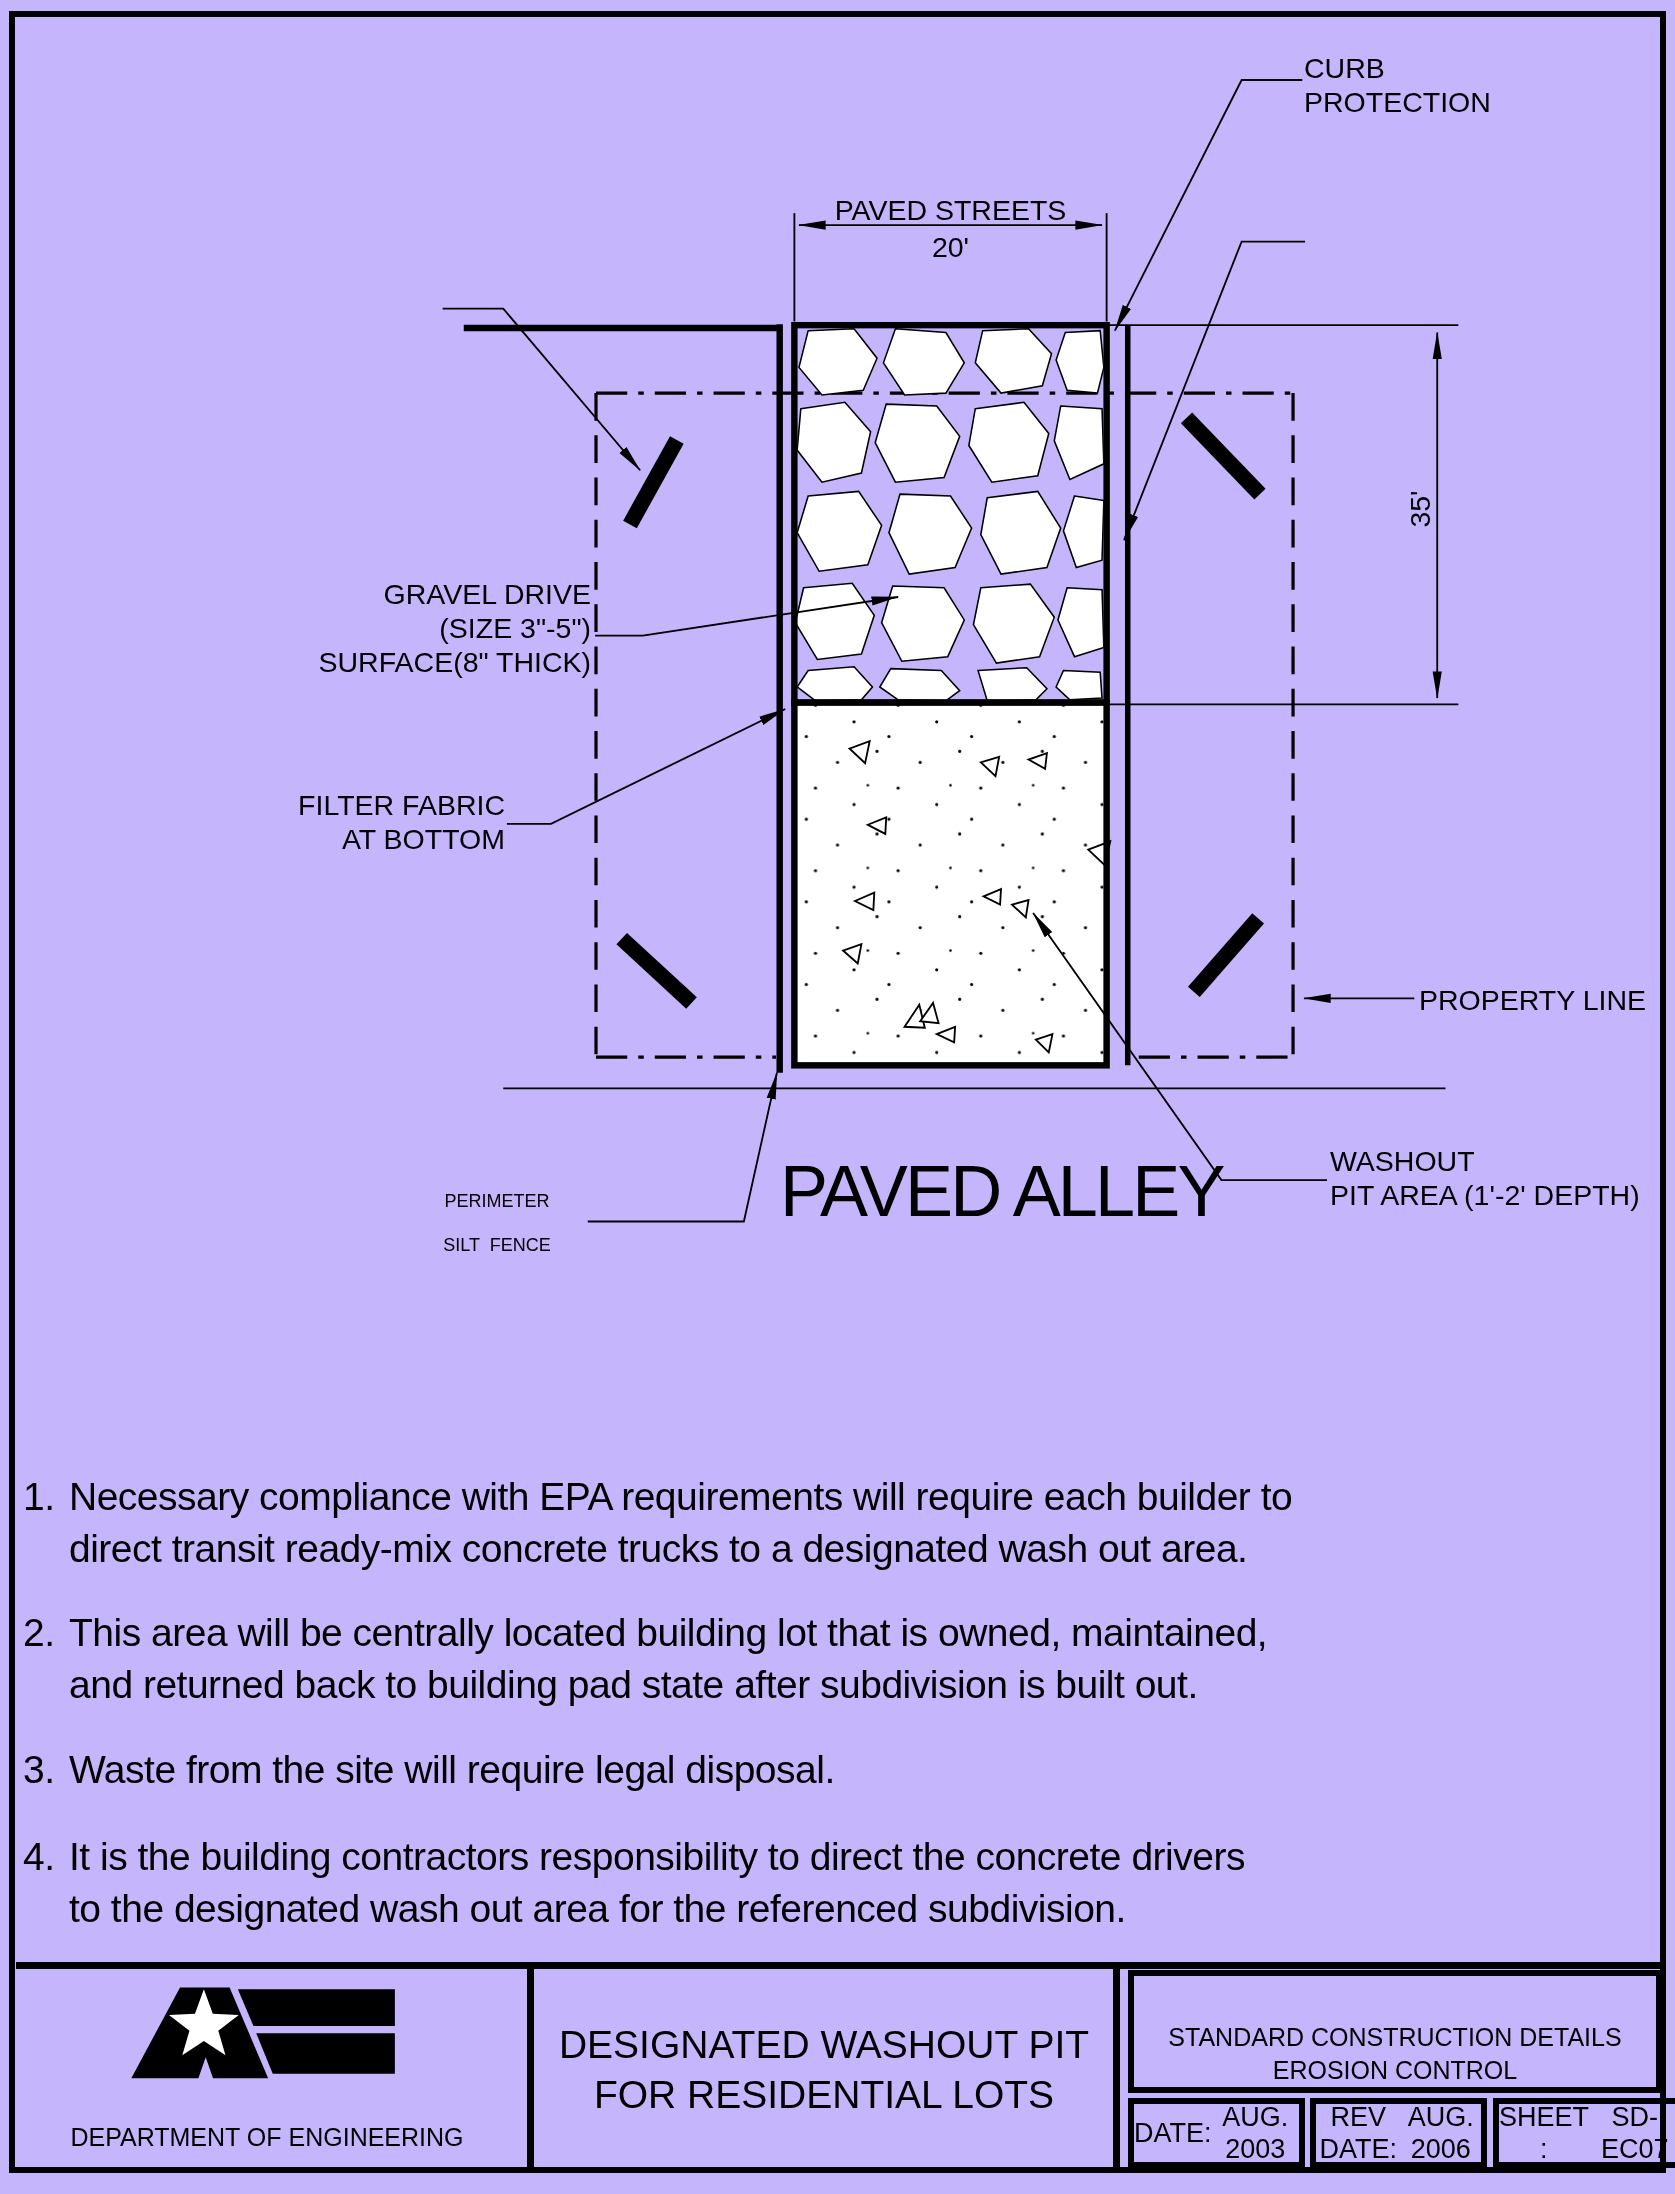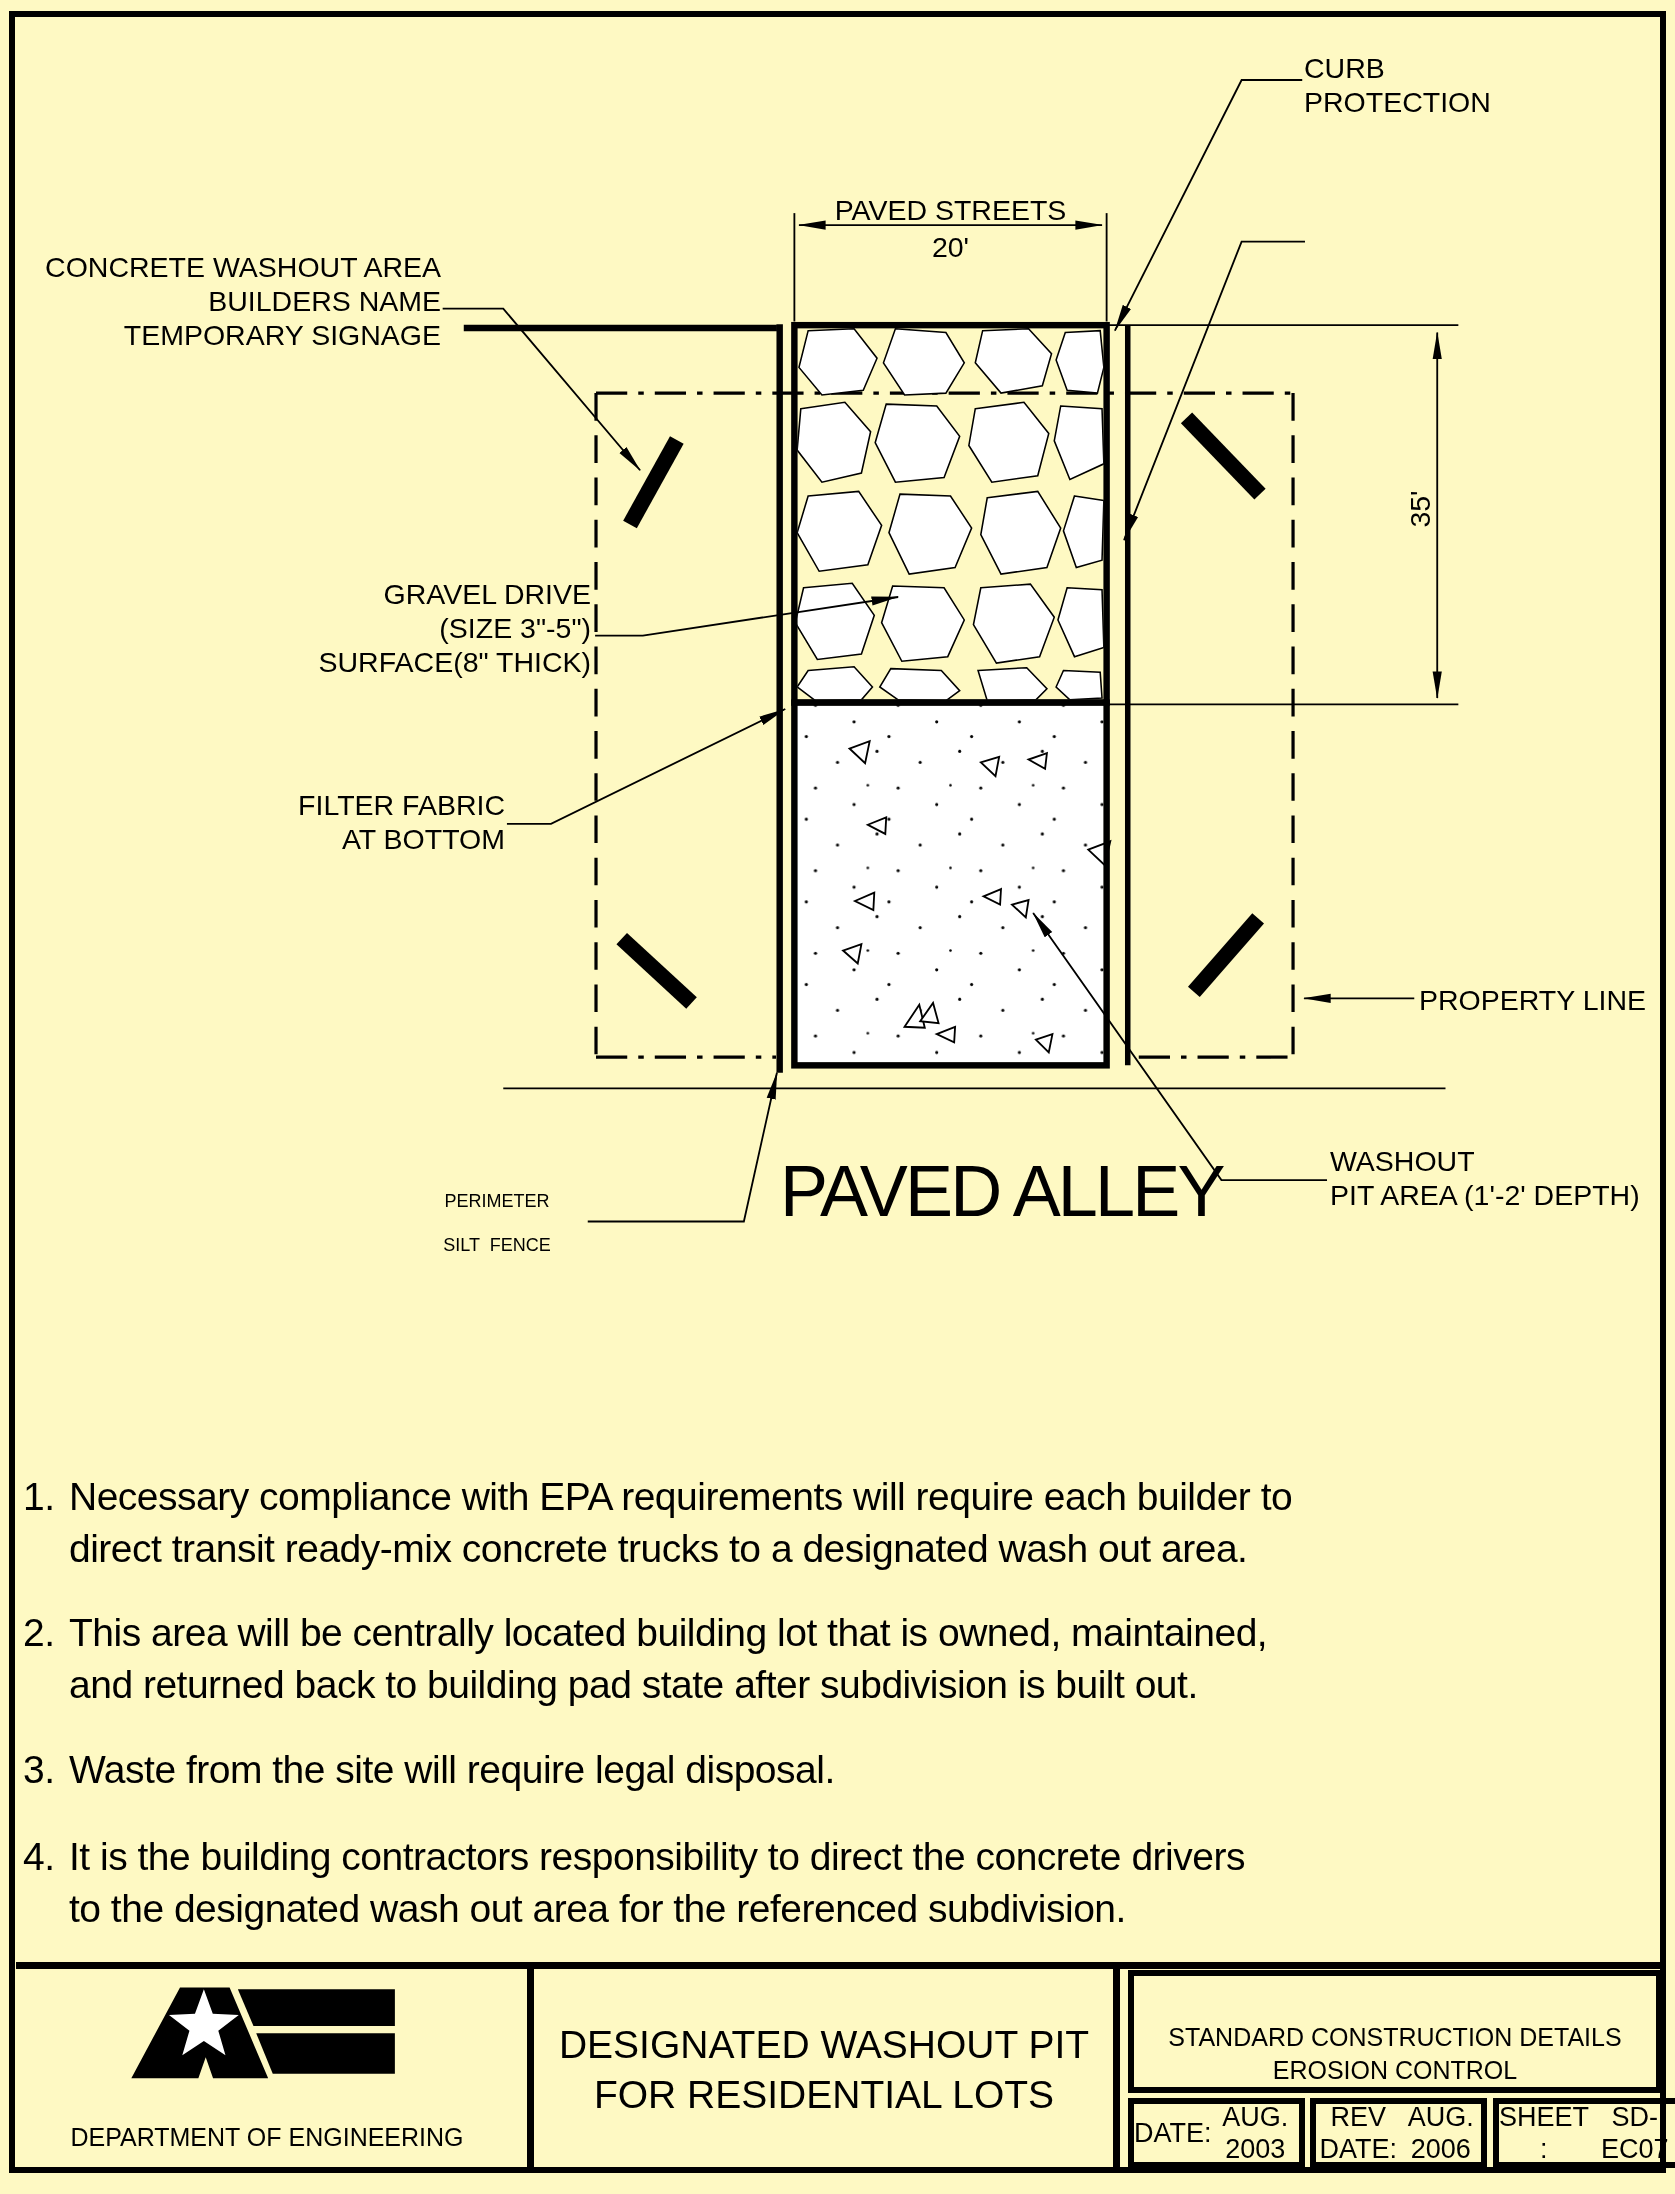--- a/index.html
+++ b/index.html
@@ -1,16 +1,16 @@
 <!DOCTYPE html>
 <html style="font-size:14.7px"><head>
 <meta charset="utf-8">
 <style>
   html,body{margin:0;padding:0;background:#fff;}
-  .sheet{position:relative;width:1676px;height:2195px;background:#fef9c3;color:#000;
+  .sheet{position:relative;width:1676px;height:2195px;background:#c4b5fd;color:#000;
          font-family:"Liberation Sans",sans-serif;overflow:hidden;}
   .border{position:absolute;left:9.2px;top:11px;width:1645px;height:2150px;border:6.4px solid #000;}
   svg.draw{position:absolute;left:0;top:0;}
   .lbl{position:absolute;white-space:pre-wrap;font-size:28.5px;line-height:34px;color:#000;}
   .r{text-align:right;}
   .c{text-align:center;}
   .lbl-curb{left:1304px;top:51px;}
   .lbl-grade{left:1305px;top:209px;line-height:37px;}
   .lbl-paved-streets{left:790px;top:193px;width:321px;}
   .lbl-20{left:790px;top:230px;width:321px;}
@@ -168,23 +168,20 @@
       <polygon fill="#000" points="259,2166 430,2166 430,2206 276,2206"></polygon>
       <polygon fill="#000" points="279,2214 430,2214 430,2258 297,2258"></polygon>
     </g>
   </svg>
 
   <div class="lbl lbl-curb">CURB
 PROTECTION</div>
   <div class="lbl lbl-paved-streets c">PAVED STREETS</div>
   <div class="lbl lbl-20 c">20'</div>
   <div class="lbl lbl-35 c">35'</div>
-  <div class="lbl lbl-concrete r">CONCRETE WASHOUT AREA
-BUILDERS NAME
-TEMPORARY SIGNAGE</div>
   <div class="lbl lbl-gravel r">GRAVEL DRIVE
 (SIZE 3"-5")
 SURFACE(8" THICK)</div>
   <div class="lbl lbl-filter r">FILTER FABRIC
 AT BOTTOM</div>
   <div class="lbl lbl-perimeter c">PERIMETER
 SILT  FENCE</div>
   <div class="lbl lbl-alley">PAVED ALLEY</div>
   <div class="lbl lbl-washout">WASHOUT
 PIT AREA (1'-2' DEPTH)</div>

